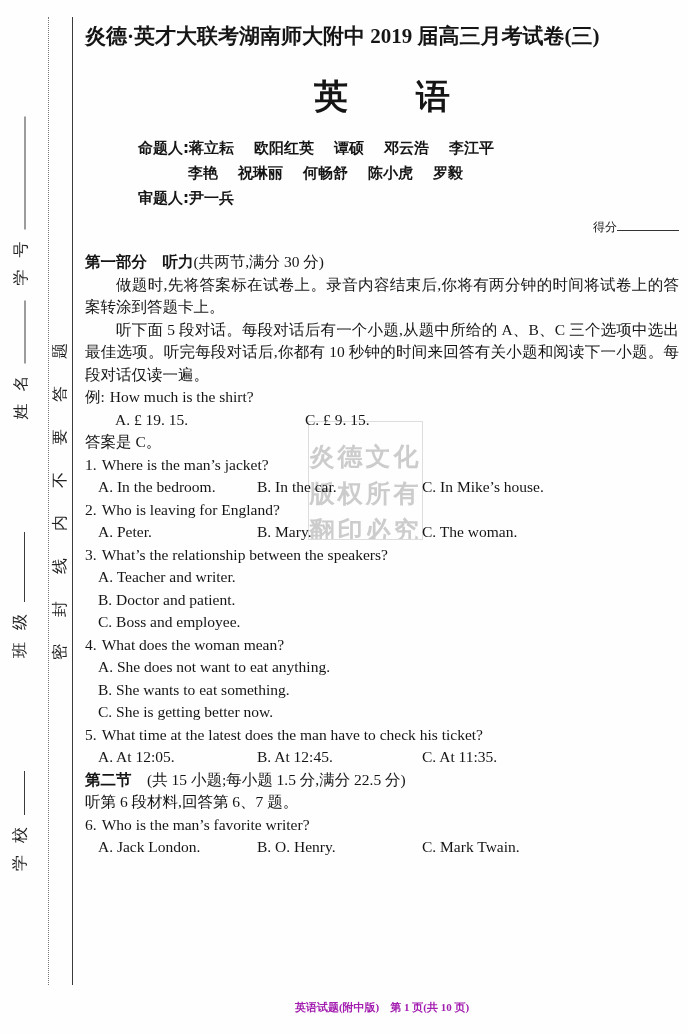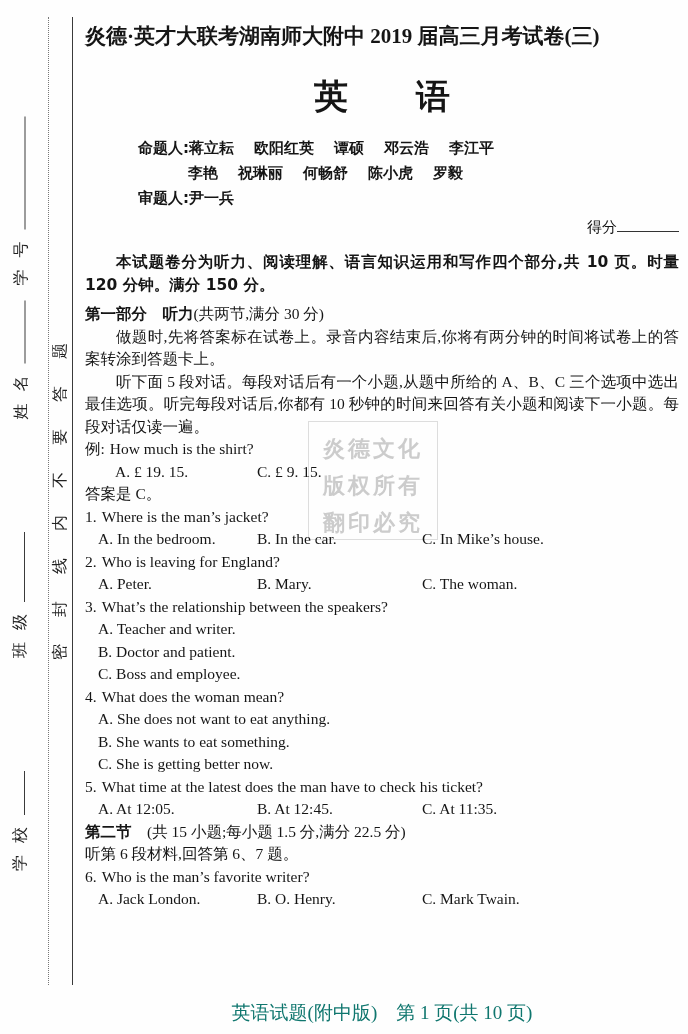--- a/index.html
+++ b/index.html
@@ -25,60 +25,60 @@
   .vf4 { left:-30px; top:809px; width:102px; } .vf4 .vline { width:44px; }
 
   .vseal {
     position:absolute; left:-116px; top:474px; width:352px; height:20px;
     transform:rotate(-90deg); white-space:nowrap;
     font-size:16px; letter-spacing:27px; color:#222;
   }
 
   
   .watermark {
-    position:absolute; left:308px; top:421px; width:130px; height:119px;
+    position:absolute; left:308px; top:421px; width:115px; height:119px;
     box-sizing:border-box; border:1px solid #ddd; z-index:0;
     text-align:center; color:#ccc; font-weight:bold; letter-spacing:3px;
     font-family:"DejaVu Sans","Liberation Sans",sans-serif;
-    font-size:22px; line-height:37px; padding-top:8px; overflow:hidden;
+    font-size:25px; line-height:37px; padding-top:16px; overflow:hidden;
   }
 
   
   .content { position:absolute; left:85px; top:22px; width:594px; z-index:1; }
 
   .title { text-align:left; font-size:21px; font-weight:bold; white-space:nowrap; line-height:28px; }
   .subject {
     text-align:center; margin-top:26px; line-height:40px;
     font-family:"DejaVu Sans","Liberation Sans",sans-serif;
     font-size:34px; font-weight:bold;
   }
   .byline {
     margin-top:20px; margin-left:53px; line-height:25px;
     font-family:"DejaVu Sans","Liberation Sans",sans-serif;
     font-size:15px; font-weight:bold;
   }
   .byline .names-row2 { padding-left:50px; }
   .byline .name { margin-right:20px; }
   .byline .name:last-child { margin-right:0; }
 
-  .score { text-align:right; margin-top:6px; font-size:15px; line-height:20px; }
+  .score { text-align:right; margin-top:6px; font-size:12px; line-height:20px; }
   .score .score-line { display:inline-block; width:62px; height:13px; border-bottom:1px solid #333; }
 
   .body { margin-top:14px; font-size:15.5px; line-height:22.5px; text-align:justify; }
   .indent { text-indent:2em; }
   .bold-sans { font-family:"DejaVu Sans","Liberation Sans",sans-serif; font-weight:bold; }
   .part-heading { margin-top:7px; }
   .qline .qnum { margin-right:5px; }
   .opt-row { display:flex; padding-left:13px; }
   .opt-row .c1 { width:159px; } .opt-row .c2 { width:165px; } .opt-row .c3 { flex:1; }
-  .opt-row.example { padding-left:30px; }
+  .opt-row.example { padding-left:30px;gap:48px; }
   .opt-row.example .c1 { width:142px; }
   .opt-stack { padding-left:13px; }
 
-  .footer { position:absolute; left:85px; top:1000px; width:594px; text-align:center; font-size:19px; color:#0f766e; }
+  .footer { position:absolute; left:85px; top:1000px; width:594px; text-align:center; font-size:11px; color:#a21caf;font-weight:bold; }
 </style>
 </head>
 <body>
 
 <div class="page">
 
   <div class="rule-dotted"></div>
   <div class="rule-solid"></div>
 
   <div class="vfield vf1">
@@ -125,21 +125,20 @@
         <span>审题人:</span><span>尹一兵</span>
       </div>
     </div>
 
     <div class="score">
       <span>得分</span><span class="score-line"></span>
     </div>
 
     <div class="body">
 
-      <div class="indent bold-sans">本试题卷分为听力、阅读理解、语言知识运用和写作四个部分,共 10 页。时量 120 分钟。满分 150 分。</div>
 
       <div class="part-heading">
         <span class="bold-sans">第一部分　听力</span><span>(共两节,满分 30 分)</span>
       </div>
       <div class="indent">做题时,先将答案标在试卷上。录音内容结束后,你将有两分钟的时间将试卷上的答案转涂到答题卡上。</div>
 
       <div class="indent">听下面 5 段对话。每段对话后有一个小题,从题中所给的 A、B、C 三个选项中选出最佳选项。听完每段对话后,你都有 10 秒钟的时间来回答有关小题和阅读下一小题。每段对话仅读一遍。</div>
 
       <div class="qline">
         <span class="qnum">例:</span><span>How much is the shirt?</span>

